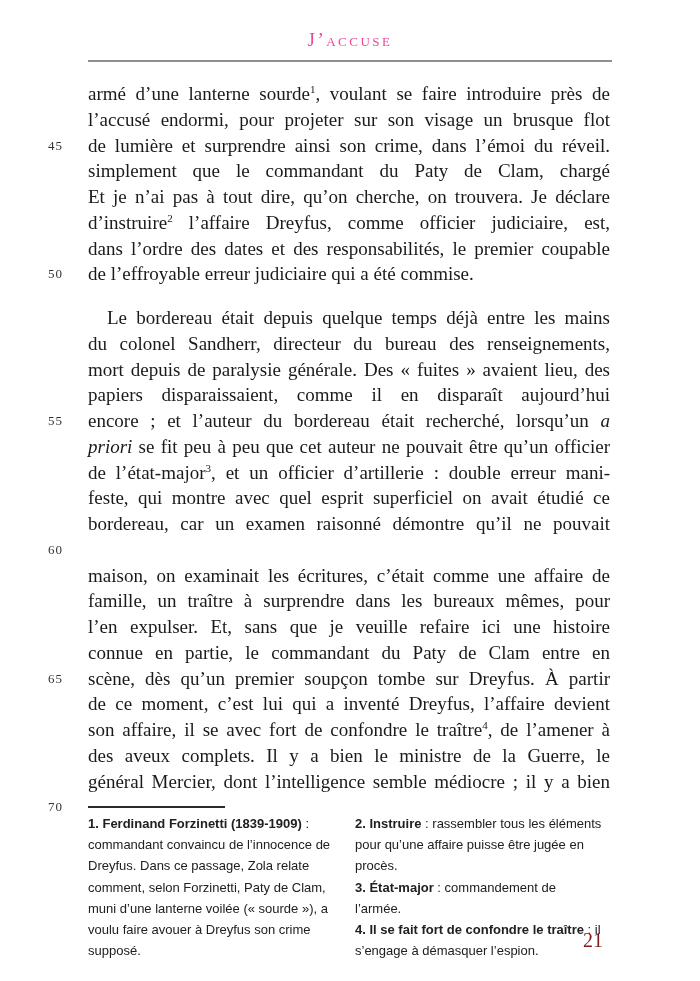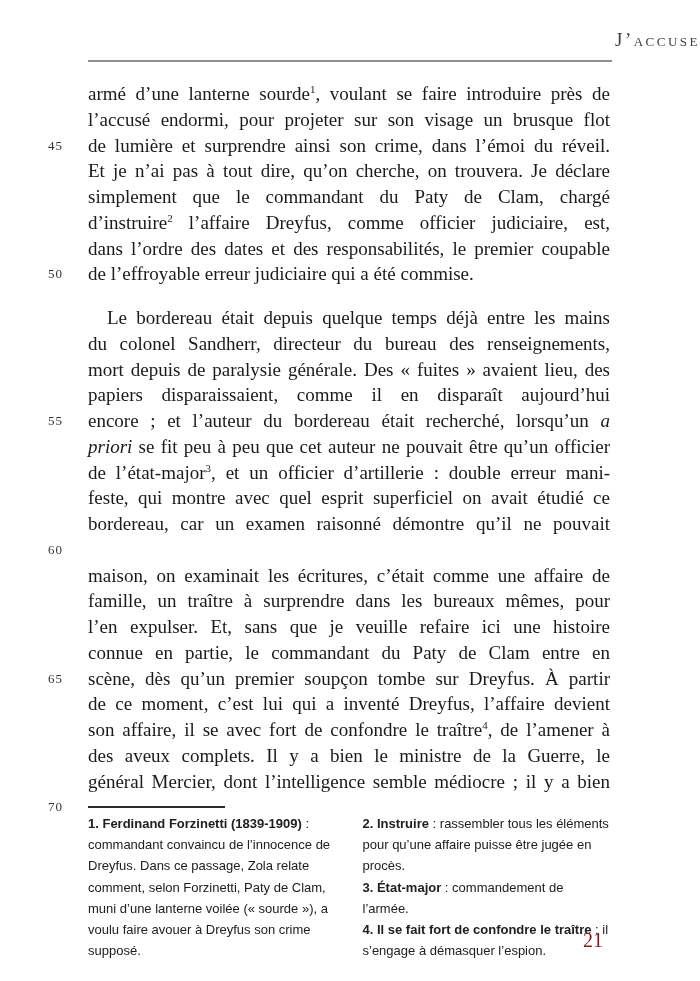--- a/index.html
+++ b/index.html
@@ -11,25 +11,25 @@
     background: #ffffff;
     color: #1a1a1a;
     font-family: "Liberation Serif", serif;
     overflow: hidden;
   }
 
   
   .running-head {
     position: absolute;
     top: 29px; left: 0; width: 100%;
-    text-align: right;
+    text-align: center;
     font-variant: small-caps;
     font-size: 19px;
     letter-spacing: 2.5px;
-    color: #404040;
+    color: #ec4899;
   }
   .head-rule {
     position: absolute;
     top: 60px; left: 88px; width: 524px; height: 2px;
     background: #8f8f8f;
   }
 
   
   .text-block {
     position: absolute;
@@ -65,21 +65,21 @@
   
   .fn-rule {
     position: absolute;
     left: 88px; top: 806px; width: 137px; height: 2px;
     background: #2b2b2b;
   }
   .footnotes {
     position: absolute;
     left: 88px; top: 813px; width: 524px;
     display: flex;
-    column-gap: 25px;
+    column-gap: 17px;
     font-family: "Liberation Sans", sans-serif;
     font-size: 13px;
     line-height: 21.2px;
     color: #202020;
   }
   .fn-col { width: 250px; }
   .fn { margin: 0; }
   .fn b { font-weight: 700; }
 
   
@@ -95,22 +95,22 @@
 <body>
 
 <div class="page">
   <div class="running-head">J’accuse</div>
   <div class="head-rule"></div>
 
   <div class="text-block" id="body-lines">
       <div class="line"><span>armé d’une lanterne sourde</span><span class="sup">1</span><span>, voulant se faire introduire près de</span></div>
       <div class="line"><span>l’accusé endormi, pour projeter sur son visage un brusque flot</span></div>
       <div class="line"><span class="lineno">45</span><span>de lumière et surprendre ainsi son crime, dans l’émoi du réveil.</span></div>
+      <div class="line"><span>simplement que le commandant du Paty de Clam, chargé</span></div>
       <div class="line"><span>Et je n’ai pas à tout dire, qu’on cherche, on trouvera. Je déclare</span></div>
-      <div class="line"><span>simplement que le commandant du Paty de Clam, chargé</span></div>
       <div class="line"><span>d’instruire</span><span class="sup">2</span><span> l’affaire Dreyfus, comme officier judiciaire, est,</span></div>
       <div class="line"><span>dans l’ordre des dates et des responsabilités, le premier coupable</span></div>
       <div class="line endpara"><span class="lineno">50</span><span>de l’effroyable erreur judiciaire qui a été commise.</span></div>
       <div class="line indent"><span>Le bordereau était depuis quelque temps déjà entre les mains</span></div>
       <div class="line"><span>du colonel Sandherr, directeur du bureau des renseignements,</span></div>
       <div class="line"><span>mort depuis de paralysie générale. Des « fuites » avaient lieu, des</span></div>
       <div class="line"><span>papiers disparaissaient, comme il en disparaît aujourd’hui</span></div>
       <div class="line"><span class="lineno">55</span><span>encore ; et l’auteur du bordereau était recherché, lorsqu’un </span><span class="ital">a</span></div>
       <div class="line"><span class="ital">priori</span><span> se fit peu à peu que cet auteur ne pouvait être qu’un officier</span></div>
       <div class="line"><span>de l’état-major</span><span class="sup">3</span><span>, et un officier d’artillerie : double erreur mani-</span></div>

